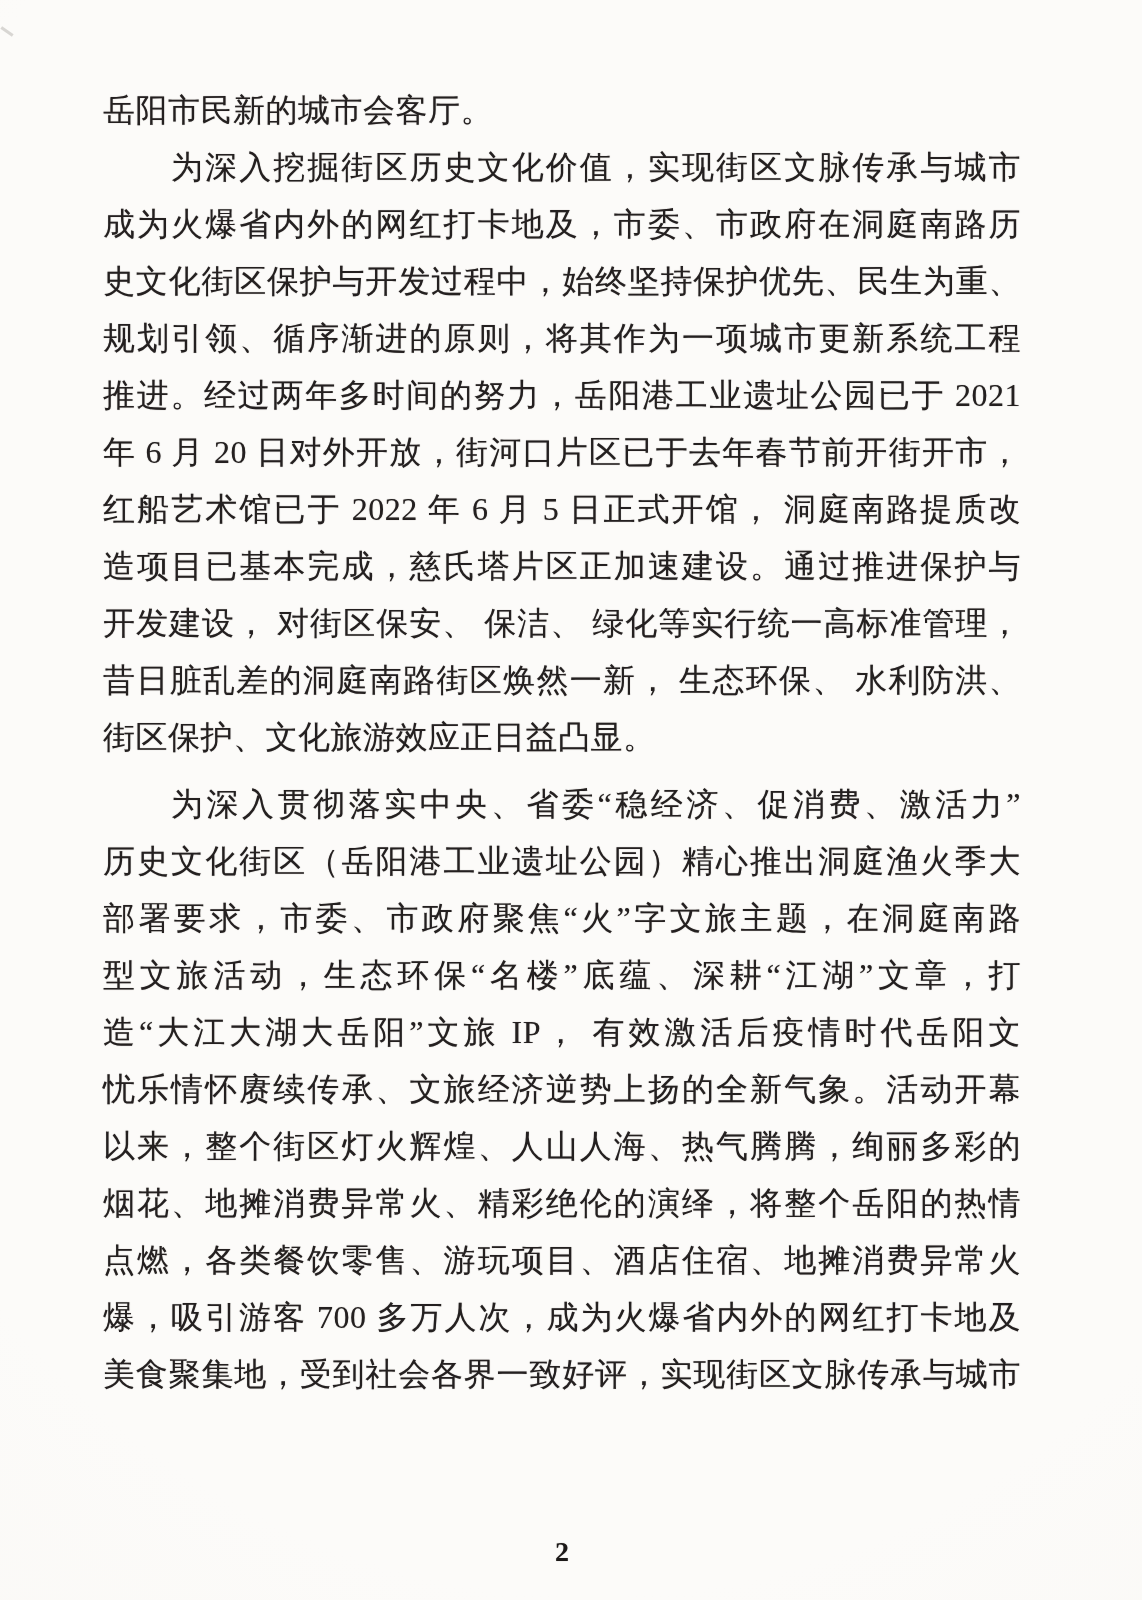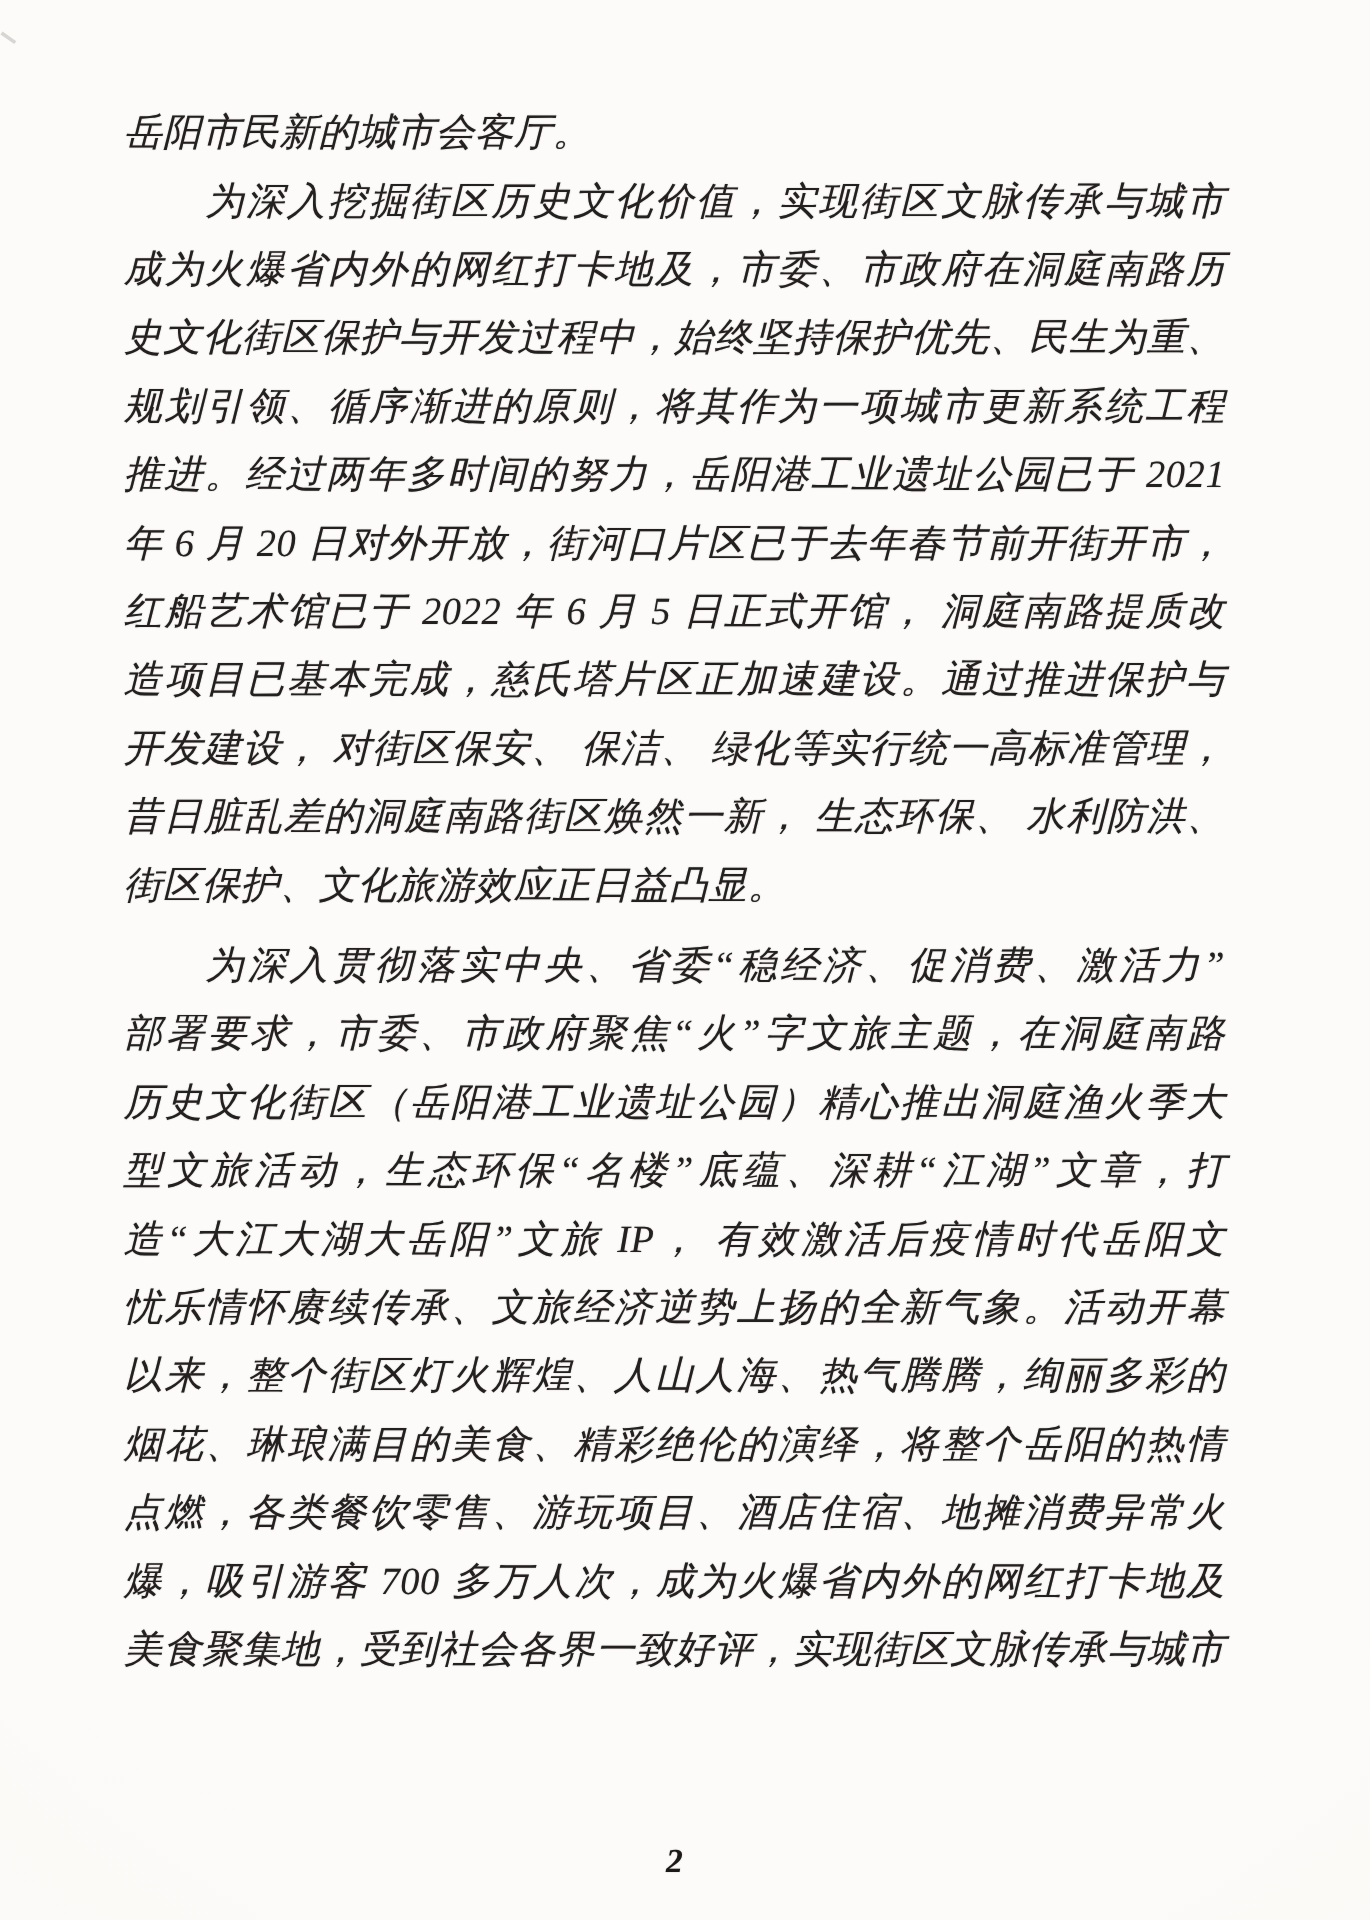--- a/index.html
+++ b/index.html
@@ -8,21 +8,20 @@
     padding: 0;
     background: #fbfaf8;
   }
   .page {
     position: relative;
     width: 1142px;
     height: 1600px;
     overflow: hidden;
     background: radial-gradient(130% 105% at 52% 42%, #fcfbf9 55%, #f8f6f2 100%);
     font-family: "Liberation Serif", "DejaVu Serif", serif;
-    font-style: italic;
   }
   .text-block {
     position: absolute;
     left: 103px;
     top: 82px;
     width: 918px;
   }
   .line {
     font-size: 32px;
     line-height: 57px;
@@ -80,25 +79,25 @@
       <div class="line">史文化街区保护与开发过程中，始终坚持保护优先、民生为重、</div>
       <div class="line">规划引领、循序渐进的原则，将其作为一项城市更新系统工程</div>
       <div class="line">推进。经过两年多时间的努力，岳阳港工业遗址公园已于 2021</div>
       <div class="line">年 6 月 20 日对外开放，街河口片区已于去年春节前开街开市，</div>
       <div class="line">红船艺术馆已于 2022 年 6 月 5 日正式开馆， 洞庭南路提质改</div>
       <div class="line">造项目已基本完成，慈氏塔片区正加速建设。通过推进保护与</div>
       <div class="line">开发建设， 对街区保安、 保洁、 绿化等实行统一高标准管理，</div>
       <div class="line">昔日脏乱差的洞庭南路街区焕然一新， 生态环保、 水利防洪、</div>
       <div class="line no-justify">街区保护、文化旅游效应正日益凸显。</div>
       <div class="line indent para-gap">为深入贯彻落实中央、省委“稳经济、促消费、激活力”</div>
+      <div class="line">历史文化街区（岳阳港工业遗址公园）精心推出洞庭渔火季大</div>
       <div class="line">部署要求，市委、市政府聚焦“火”字文旅主题，在洞庭南路</div>
-      <div class="line">历史文化街区（岳阳港工业遗址公园）精心推出洞庭渔火季大</div>
       <div class="line">型文旅活动，生态环保“名楼”底蕴、深耕“江湖”文章，打</div>
       <div class="line">造“大江大湖大岳阳”文旅 IP， 有效激活后疫情时代岳阳文</div>
       <div class="line">忧乐情怀赓续传承、文旅经济逆势上扬的全新气象。活动开幕</div>
       <div class="line">以来，整个街区灯火辉煌、人山人海、热气腾腾，绚丽多彩的</div>
-      <div class="line">烟花、琳琅满目的美食、精彩绝伦的演绎，将整个岳阳的热情</div>
+      <div class="line">烟花、地摊消费异常火、精彩绝伦的演绎，将整个岳阳的热情</div>
       <div class="line">点燃，各类餐饮零售、游玩项目、酒店住宿、地摊消费异常火</div>
       <div class="line">爆，吸引游客 700 多万人次，成为火爆省内外的网红打卡地及</div>
       <div class="line">美食聚集地，受到社会各界一致好评，实现街区文脉传承与城市</div>
     </div>
   <div class="page-number">2</div>
 </div>
 
 </body></html>

